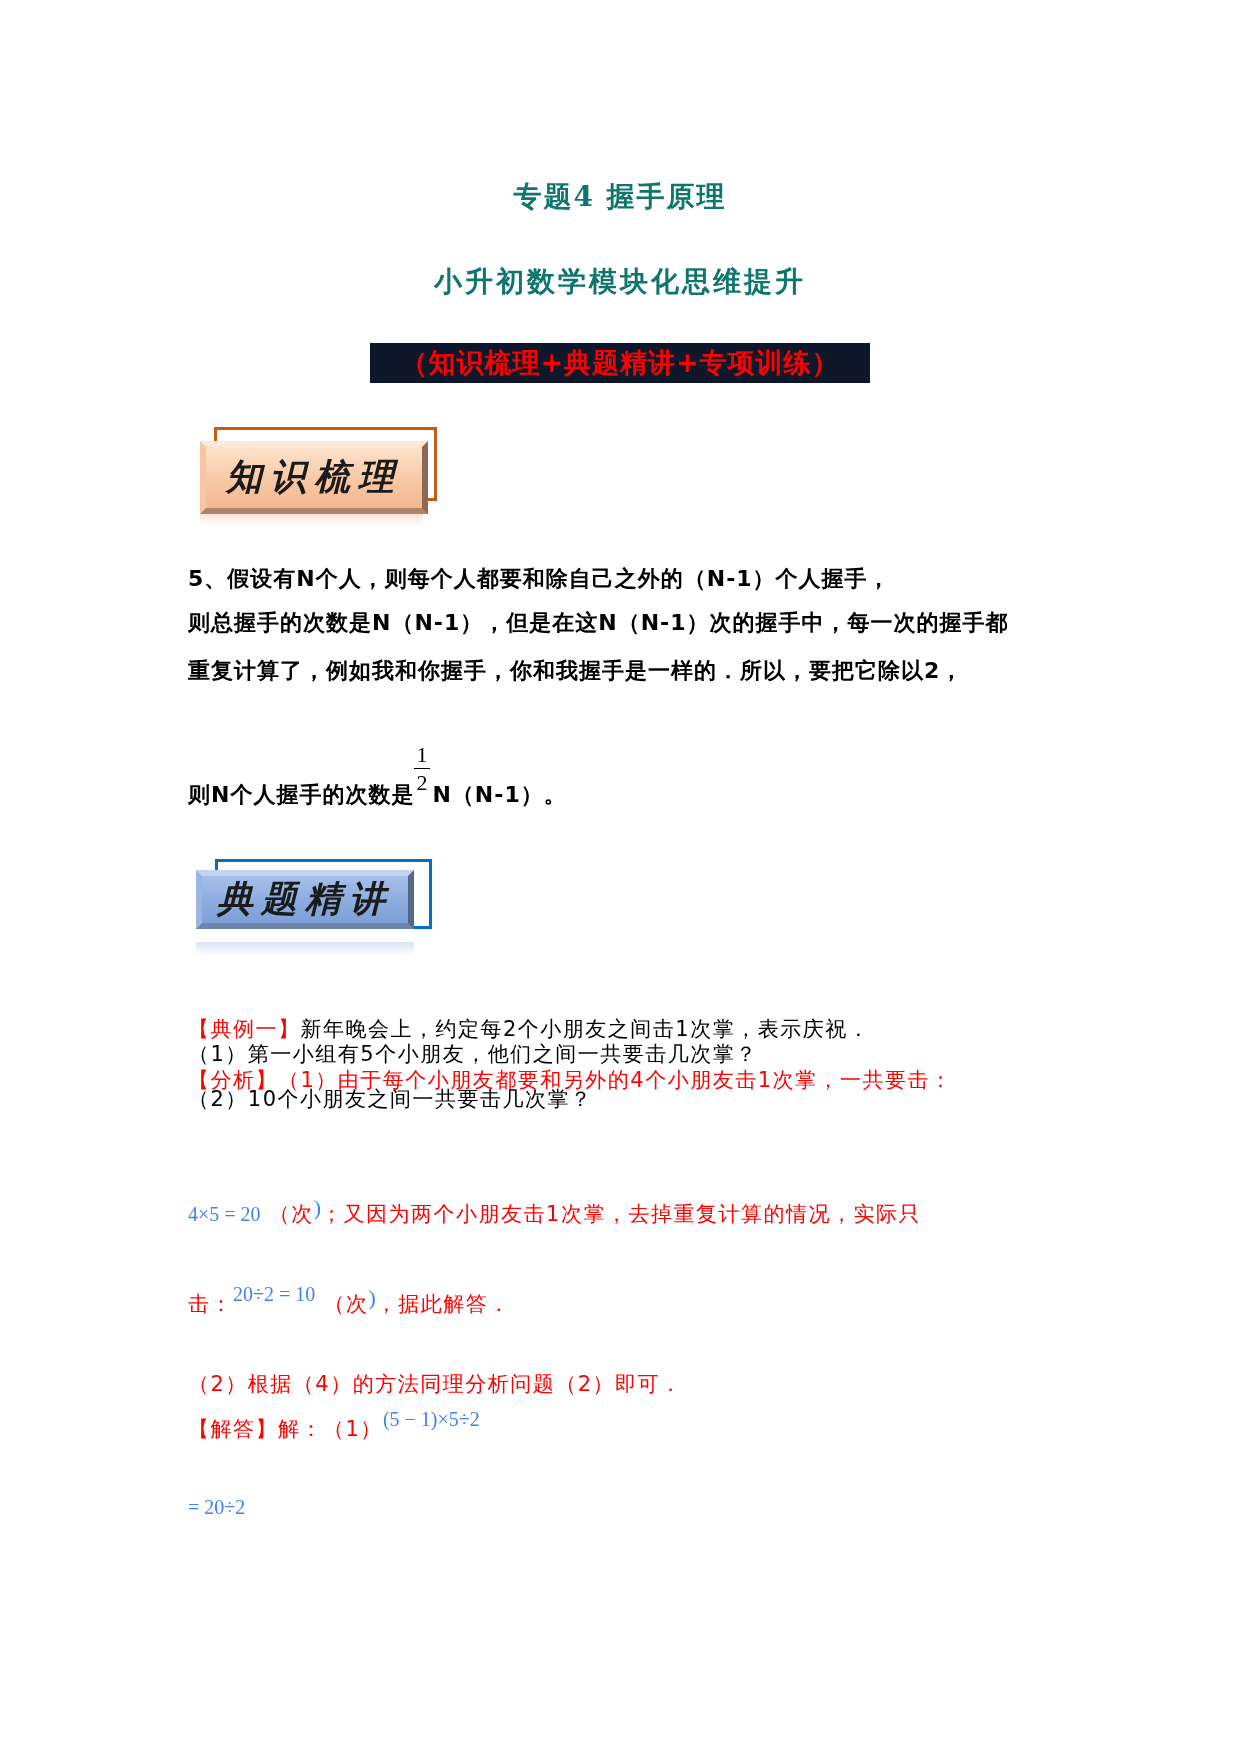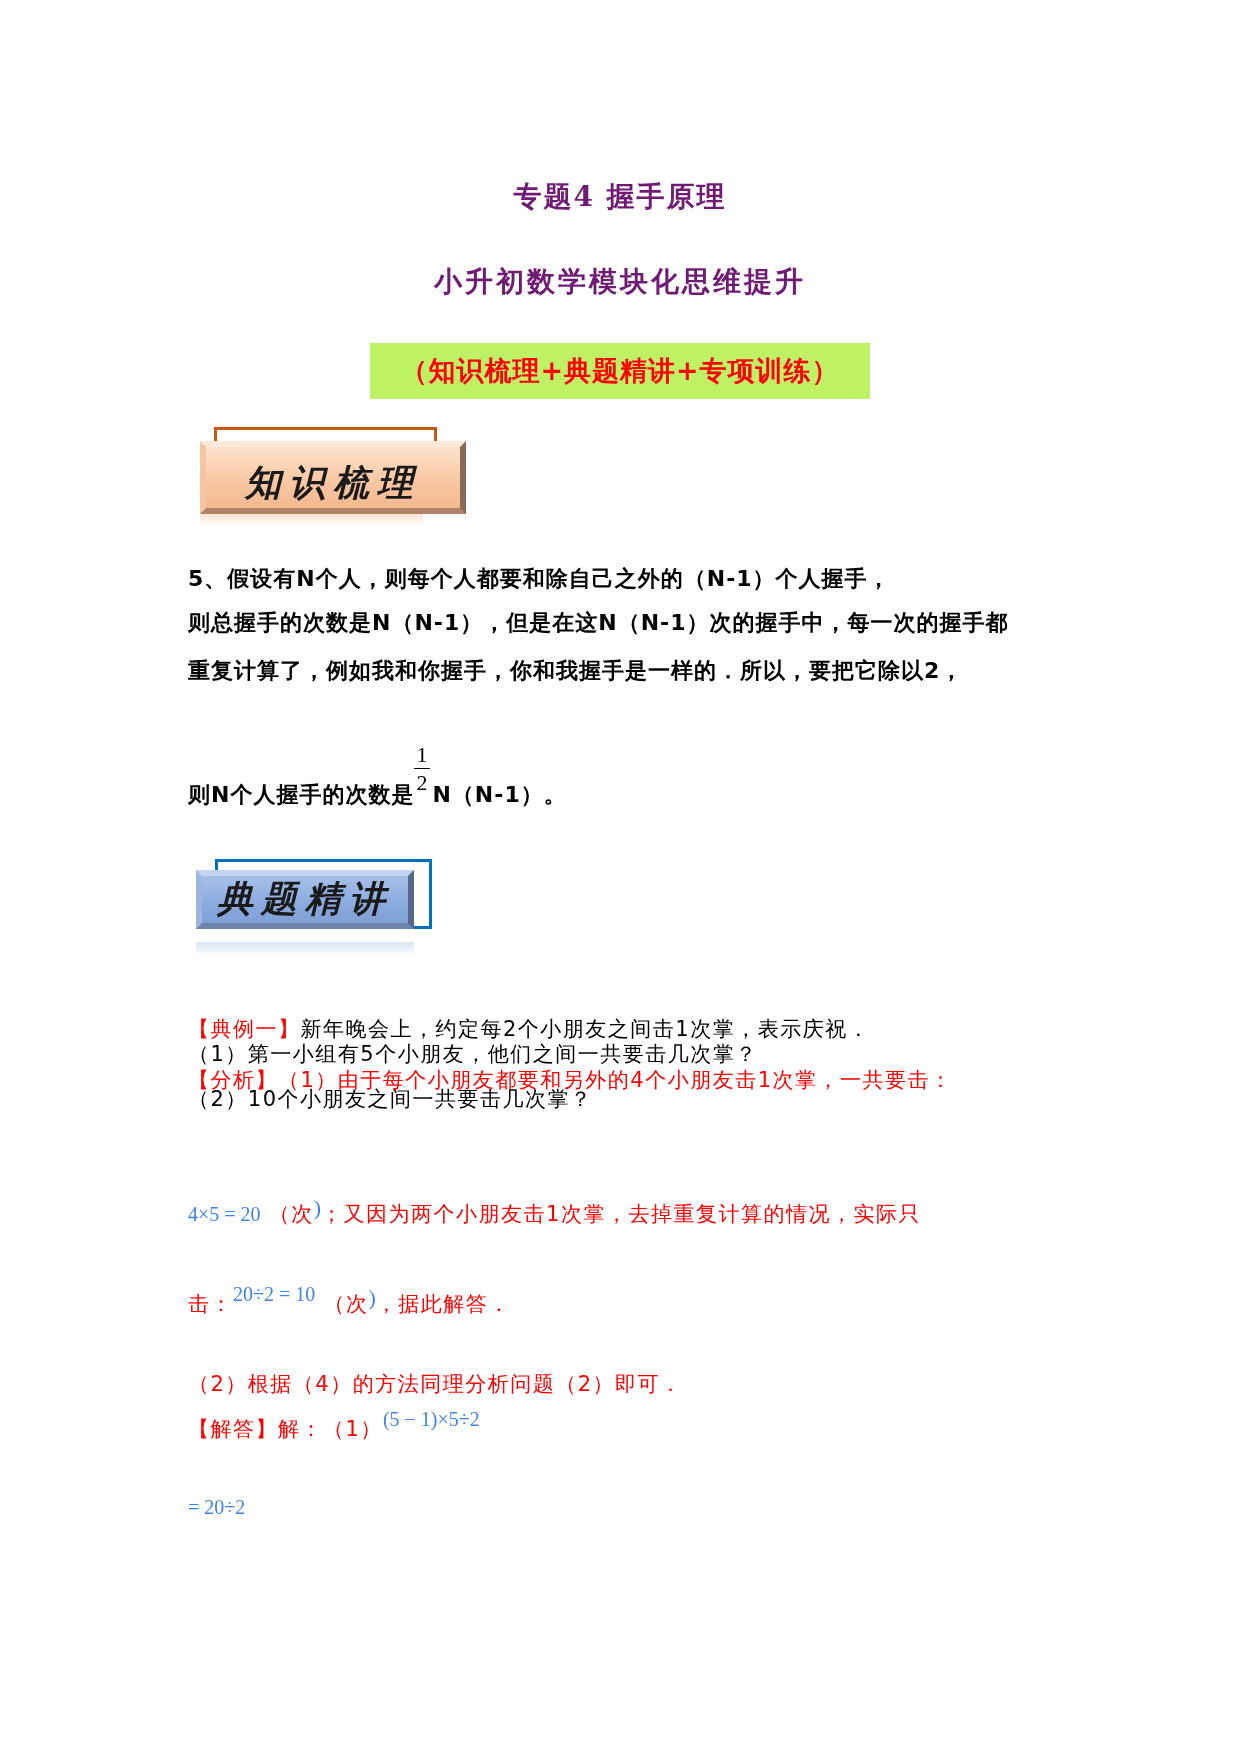--- a/index.html
+++ b/index.html
@@ -1,38 +1,38 @@
 <!DOCTYPE html>
 <html><head>
 <meta charset="utf-8">
 <style>
   html, body { margin: 0; padding: 0; background: #ffffff; }
   body { width: 1240px; height: 1754px; position: relative; overflow: hidden;
          font-family: "DejaVu Sans", "Liberation Sans", sans-serif; color: #000; }
   .abs { position: absolute; }
-  .title { left: 0; width: 1240px; text-align: center; color: #701a75; font-weight: bold;
+  .title { left: 0; width: 1240px; text-align: center; color: #0f766e; font-weight: bold;
            font-family: "DejaVu Serif", "Liberation Serif", serif; }
   .t1 { top: 178px; font-size: 28px; letter-spacing: 2px; }
   .t2 { top: 263px; font-size: 28px; letter-spacing: 3px; }
-  .green-bar { left: 370px; top: 343px; width: 500px; height: 56px; background: #bef264;
+  .green-bar { left: 370px; top: 343px; width: 500px; height: 40px; background: #0f172a;
                display: flex; align-items: center; justify-content: center; }
   .green-bar span { color: #ff0000; font-weight: bold; font-size: 27px; letter-spacing: 1px;
                font-family: "DejaVu Serif", "Liberation Serif", serif; white-space: nowrap; }
 
   .frame { border: 3px solid; box-sizing: border-box; }
   .frame-orange { left: 214px; top: 427px; width: 223px; height: 74px; border-color: #c55a11; }
   .frame-blue { left: 215px; top: 859px; width: 217px; height: 70px; border-color: #0070c0; }
 
   .bevel { display: flex; align-items: center; justify-content: center; box-sizing: border-box; }
   .bevel span { font-family: "DejaVu Serif", "Liberation Serif", serif; font-weight: bold;
                 font-size: 36px; letter-spacing: 8px; color: #1a1a1a; font-style: italic; }
-  .bevel-peach { left: 200px; top: 441px; width: 266px; height: 73px;
+  .bevel-peach { left: 200px; top: 441px; width: 228px; height: 73px;
                  background: linear-gradient(#fde3cc, #f9caa7 50%, #f3b88f);
                  border-top: 6px solid #fde9d9; border-left: 6px solid #f6c6a4;
-                 border-right: 6px solid #8a6a55; border-bottom: 6px solid #b0836a; align-items: flex-end; }
+                 border-right: 6px solid #8a6a55; border-bottom: 6px solid #b0836a; }
   .reflect-peach { left: 200px; top: 514px; width: 223px; height: 12px;
                  background: linear-gradient(#fbe3d2, #ffffff); }
   .bevel-blue { left: 196px; top: 870px; width: 218px; height: 59px;
                 background: linear-gradient(#a7c0ea, #8eaee0 50%, #7f9fd6);
                 border-top: 6px solid #c3d4f1; border-left: 6px solid #9cb6e3;
                 border-right: 6px solid #55678a; border-bottom: 6px solid #6d84ad; }
   .reflect-blue { left: 196px; top: 942px; width: 218px; height: 14px;
                 background: linear-gradient(#dbe5f5, #ffffff); }
 
   .kb { left: 188px; font-weight: bold; font-size: 22px; white-space: nowrap; letter-spacing: 1px;

